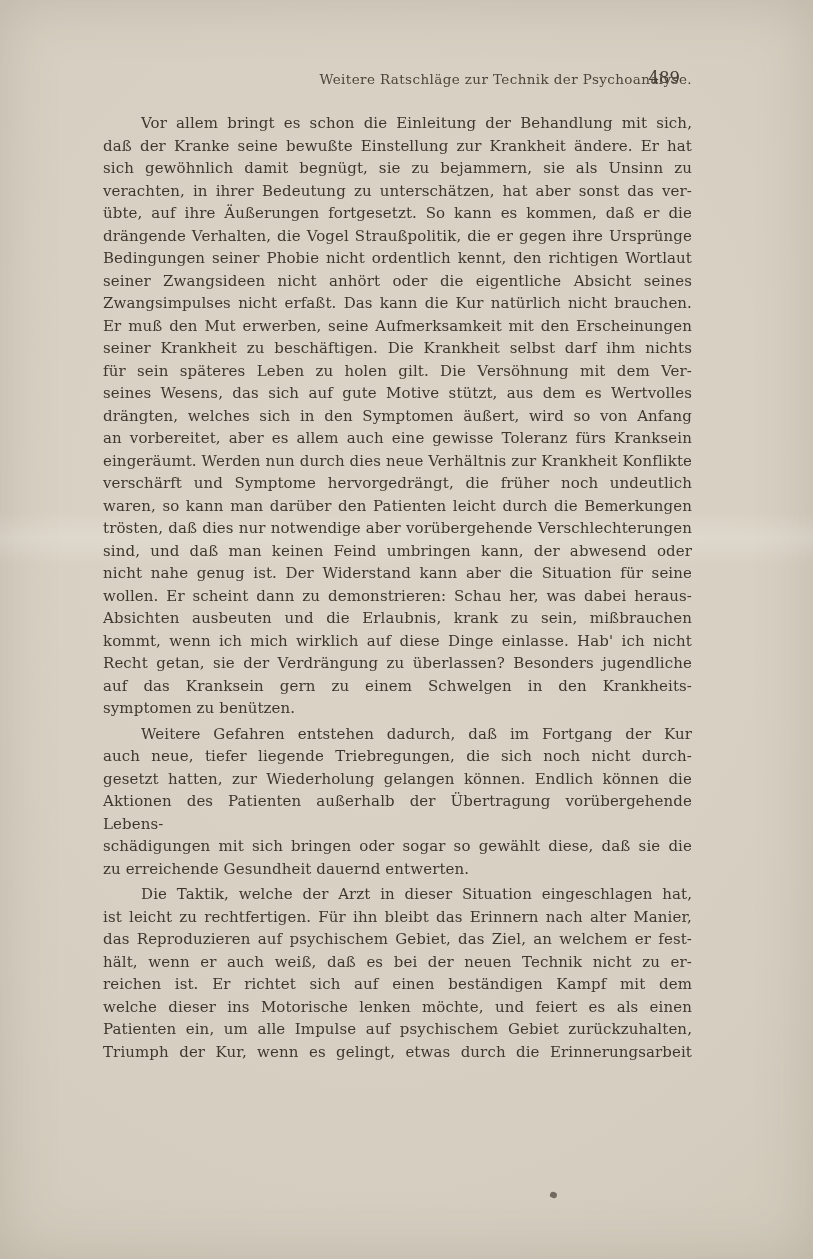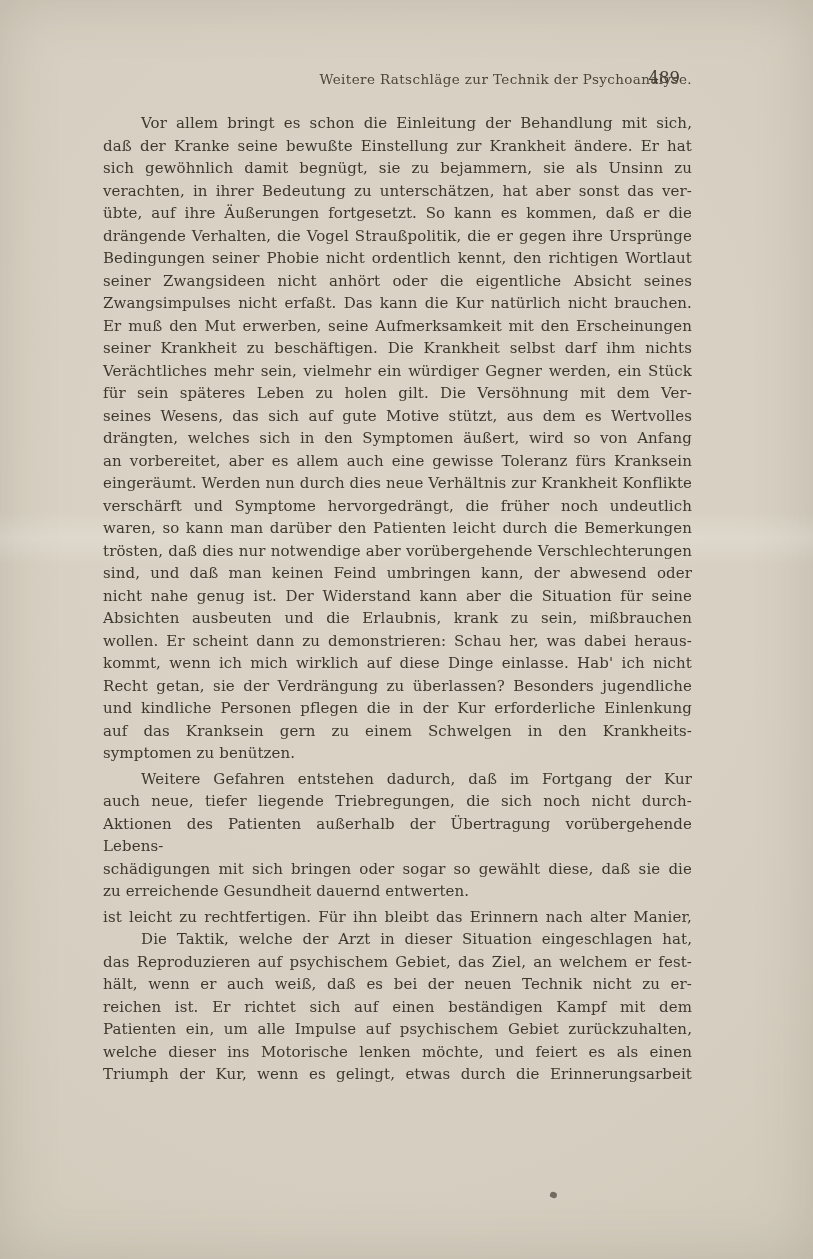--- a/index.html
+++ b/index.html
@@ -106,53 +106,52 @@
         <div class="line">daß der Kranke seine bewußte Einstellung zur Krankheit ändere. Er hat</div>
         <div class="line">sich gewöhnlich damit begnügt, sie zu bejammern, sie als Unsinn zu</div>
         <div class="line">verachten, in ihrer Bedeutung zu unterschätzen, hat aber sonst das ver-</div>
         <div class="line">übte, auf ihre Äußerungen fortgesetzt. So kann es kommen, daß er die</div>
         <div class="line">drängende Verhalten, die Vogel Straußpolitik, die er gegen ihre Ursprünge</div>
         <div class="line">Bedingungen seiner Phobie nicht ordentlich kennt, den richtigen Wortlaut</div>
         <div class="line">seiner Zwangsideen nicht anhört oder die eigentliche Absicht seines</div>
         <div class="line">Zwangsimpulses nicht erfaßt. Das kann die Kur natürlich nicht brauchen.</div>
         <div class="line">Er muß den Mut erwerben, seine Aufmerksamkeit mit den Erscheinungen</div>
         <div class="line">seiner Krankheit zu beschäftigen. Die Krankheit selbst darf ihm nichts</div>
-        <div class="line">Verächtliches mehr sein, vielmehr ein würdiger Gegner werden, ein Stück</div>
         <div class="line">für sein späteres Leben zu holen gilt. Die Versöhnung mit dem Ver-</div>
         <div class="line">seines Wesens, das sich auf gute Motive stützt, aus dem es Wertvolles</div>
         <div class="line">drängten, welches sich in den Symptomen äußert, wird so von Anfang</div>
         <div class="line">an vorbereitet, aber es allem auch eine gewisse Toleranz fürs Kranksein</div>
         <div class="line">eingeräumt. Werden nun durch dies neue Verhältnis zur Krankheit Konflikte</div>
         <div class="line">verschärft und Symptome hervorgedrängt, die früher noch undeutlich</div>
         <div class="line">waren, so kann man darüber den Patienten leicht durch die Bemerkungen</div>
         <div class="line">trösten, daß dies nur notwendige aber vorübergehende Verschlechterungen</div>
         <div class="line">sind, und daß man keinen Feind umbringen kann, der abwesend oder</div>
         <div class="line">nicht nahe genug ist. Der Widerstand kann aber die Situation für seine</div>
+        <div class="line">wollen. Er scheint dann zu demonstrieren: Schau her, was dabei heraus-</div>
         <div class="line">Absichten ausbeuten und die Erlaubnis, krank zu sein, mißbrauchen</div>
-        <div class="line">wollen. Er scheint dann zu demonstrieren: Schau her, was dabei heraus-</div>
         <div class="line">kommt, wenn ich mich wirklich auf diese Dinge einlasse. Hab' ich nicht</div>
         <div class="line">Recht getan, sie der Verdrängung zu überlassen? Besonders jugendliche</div>
-        <div class="line">und kindliche Personen pflegen die in der Kur erforderliche Einlenkung</div>
         <div class="line">auf das Kranksein gern zu einem Schwelgen in den Krankheits-</div>
         <div class="line lastline">symptomen zu benützen.</div>
       </div>
       <div class="paragraph">
         <div class="line first">Weitere Gefahren entstehen dadurch, daß im Fortgang der Kur</div>
         <div class="line">auch neue, tiefer liegende Triebregungen, die sich noch nicht durch-</div>
+        <div class="line">gesetzt hatten, zur Wiederholung gelangen können. Endlich können die</div>
         <div class="line">Aktionen des Patienten außerhalb der Übertragung vorübergehende Lebens-</div>
         <div class="line">schädigungen mit sich bringen oder sogar so gewählt diese, daß sie die</div>
         <div class="line lastline">zu erreichende Gesundheit dauernd entwerten.</div>
       </div>
       <div class="paragraph">
+        <div class="line first">Die Taktik, welche der Arzt in dieser Situation eingeschlagen hat,</div>
         <div class="line">ist leicht zu rechtfertigen. Für ihn bleibt das Erinnern nach alter Manier,</div>
-        <div class="line first">Die Taktik, welche der Arzt in dieser Situation eingeschlagen hat,</div>
         <div class="line">das Reproduzieren auf psychischem Gebiet, das Ziel, an welchem er fest-</div>
         <div class="line">hält, wenn er auch weiß, daß es bei der neuen Technik nicht zu er-</div>
         <div class="line">reichen ist. Er richtet sich auf einen beständigen Kampf mit dem</div>
+        <div class="line">welche dieser ins Motorische lenken möchte, und feiert es als einen</div>
         <div class="line">Patienten ein, um alle Impulse auf psychischem Gebiet zurückzuhalten,</div>
-        <div class="line">welche dieser ins Motorische lenken möchte, und feiert es als einen</div>
         <div class="line">Triumph der Kur, wenn es gelingt, etwas durch die Erinnerungsarbeit</div>
       </div>
     </div>
 
   <div class="ink-spot"></div>
 
 </div>
 
 </body></html>

